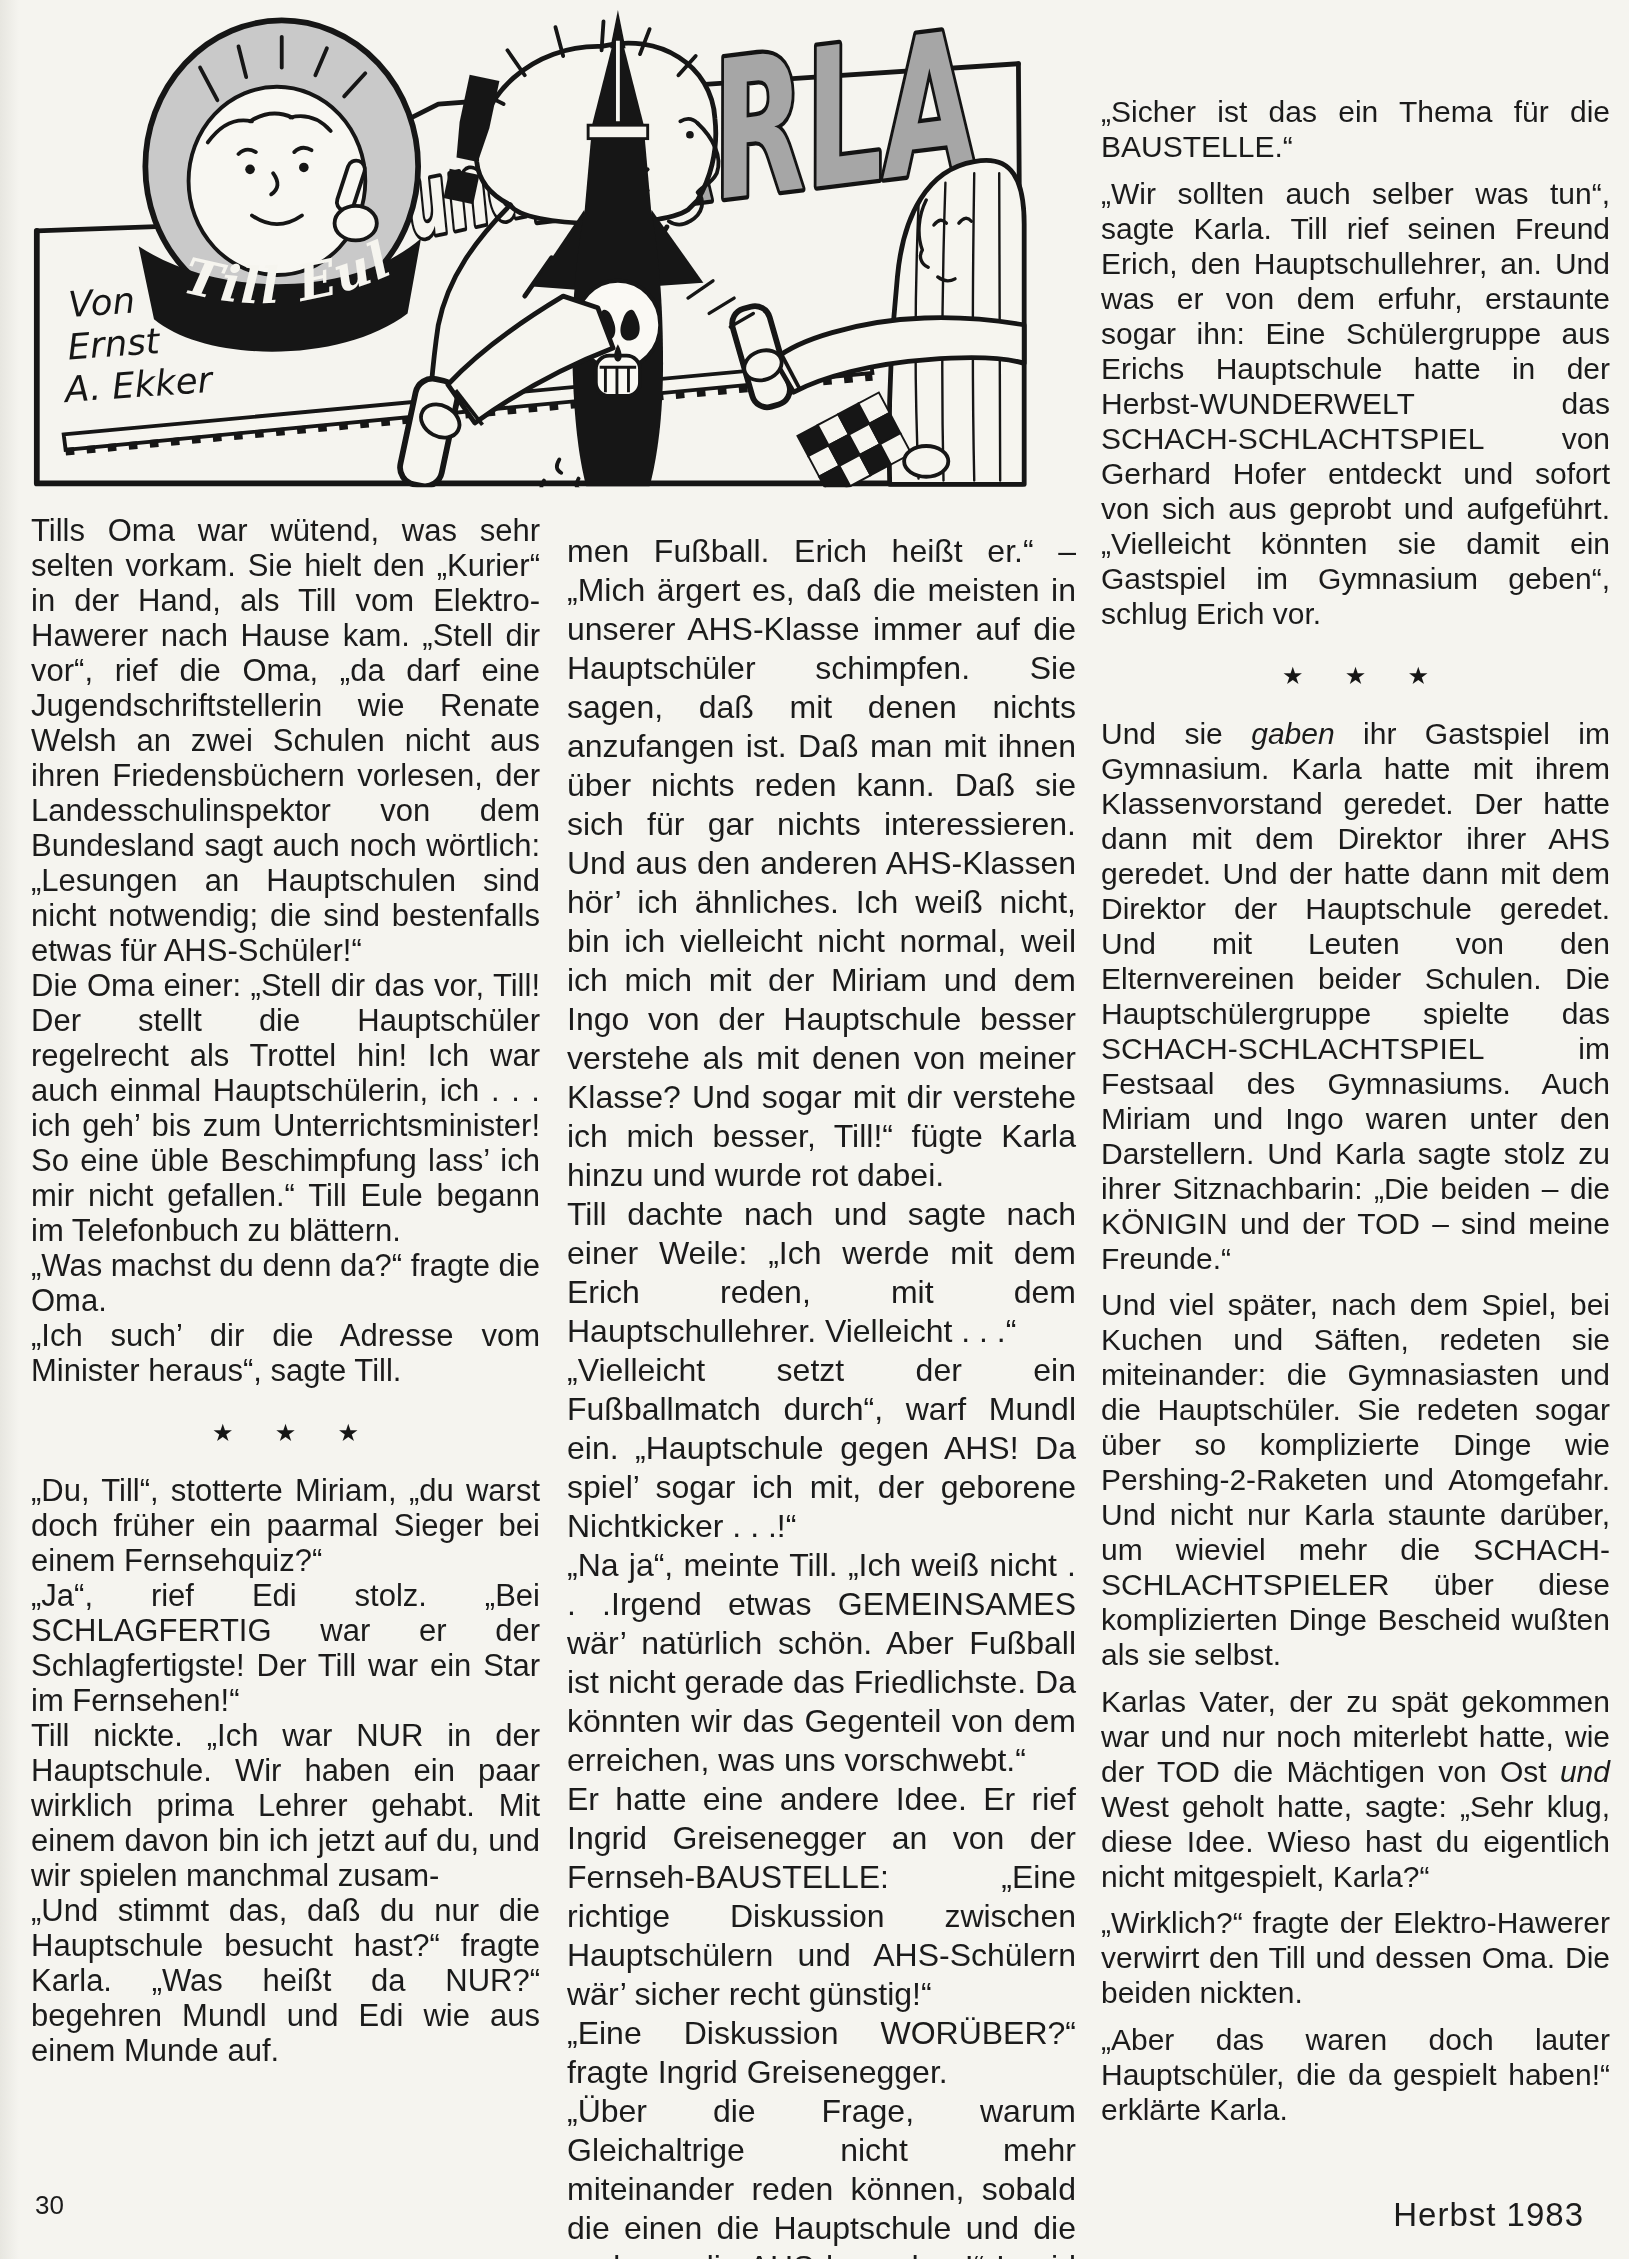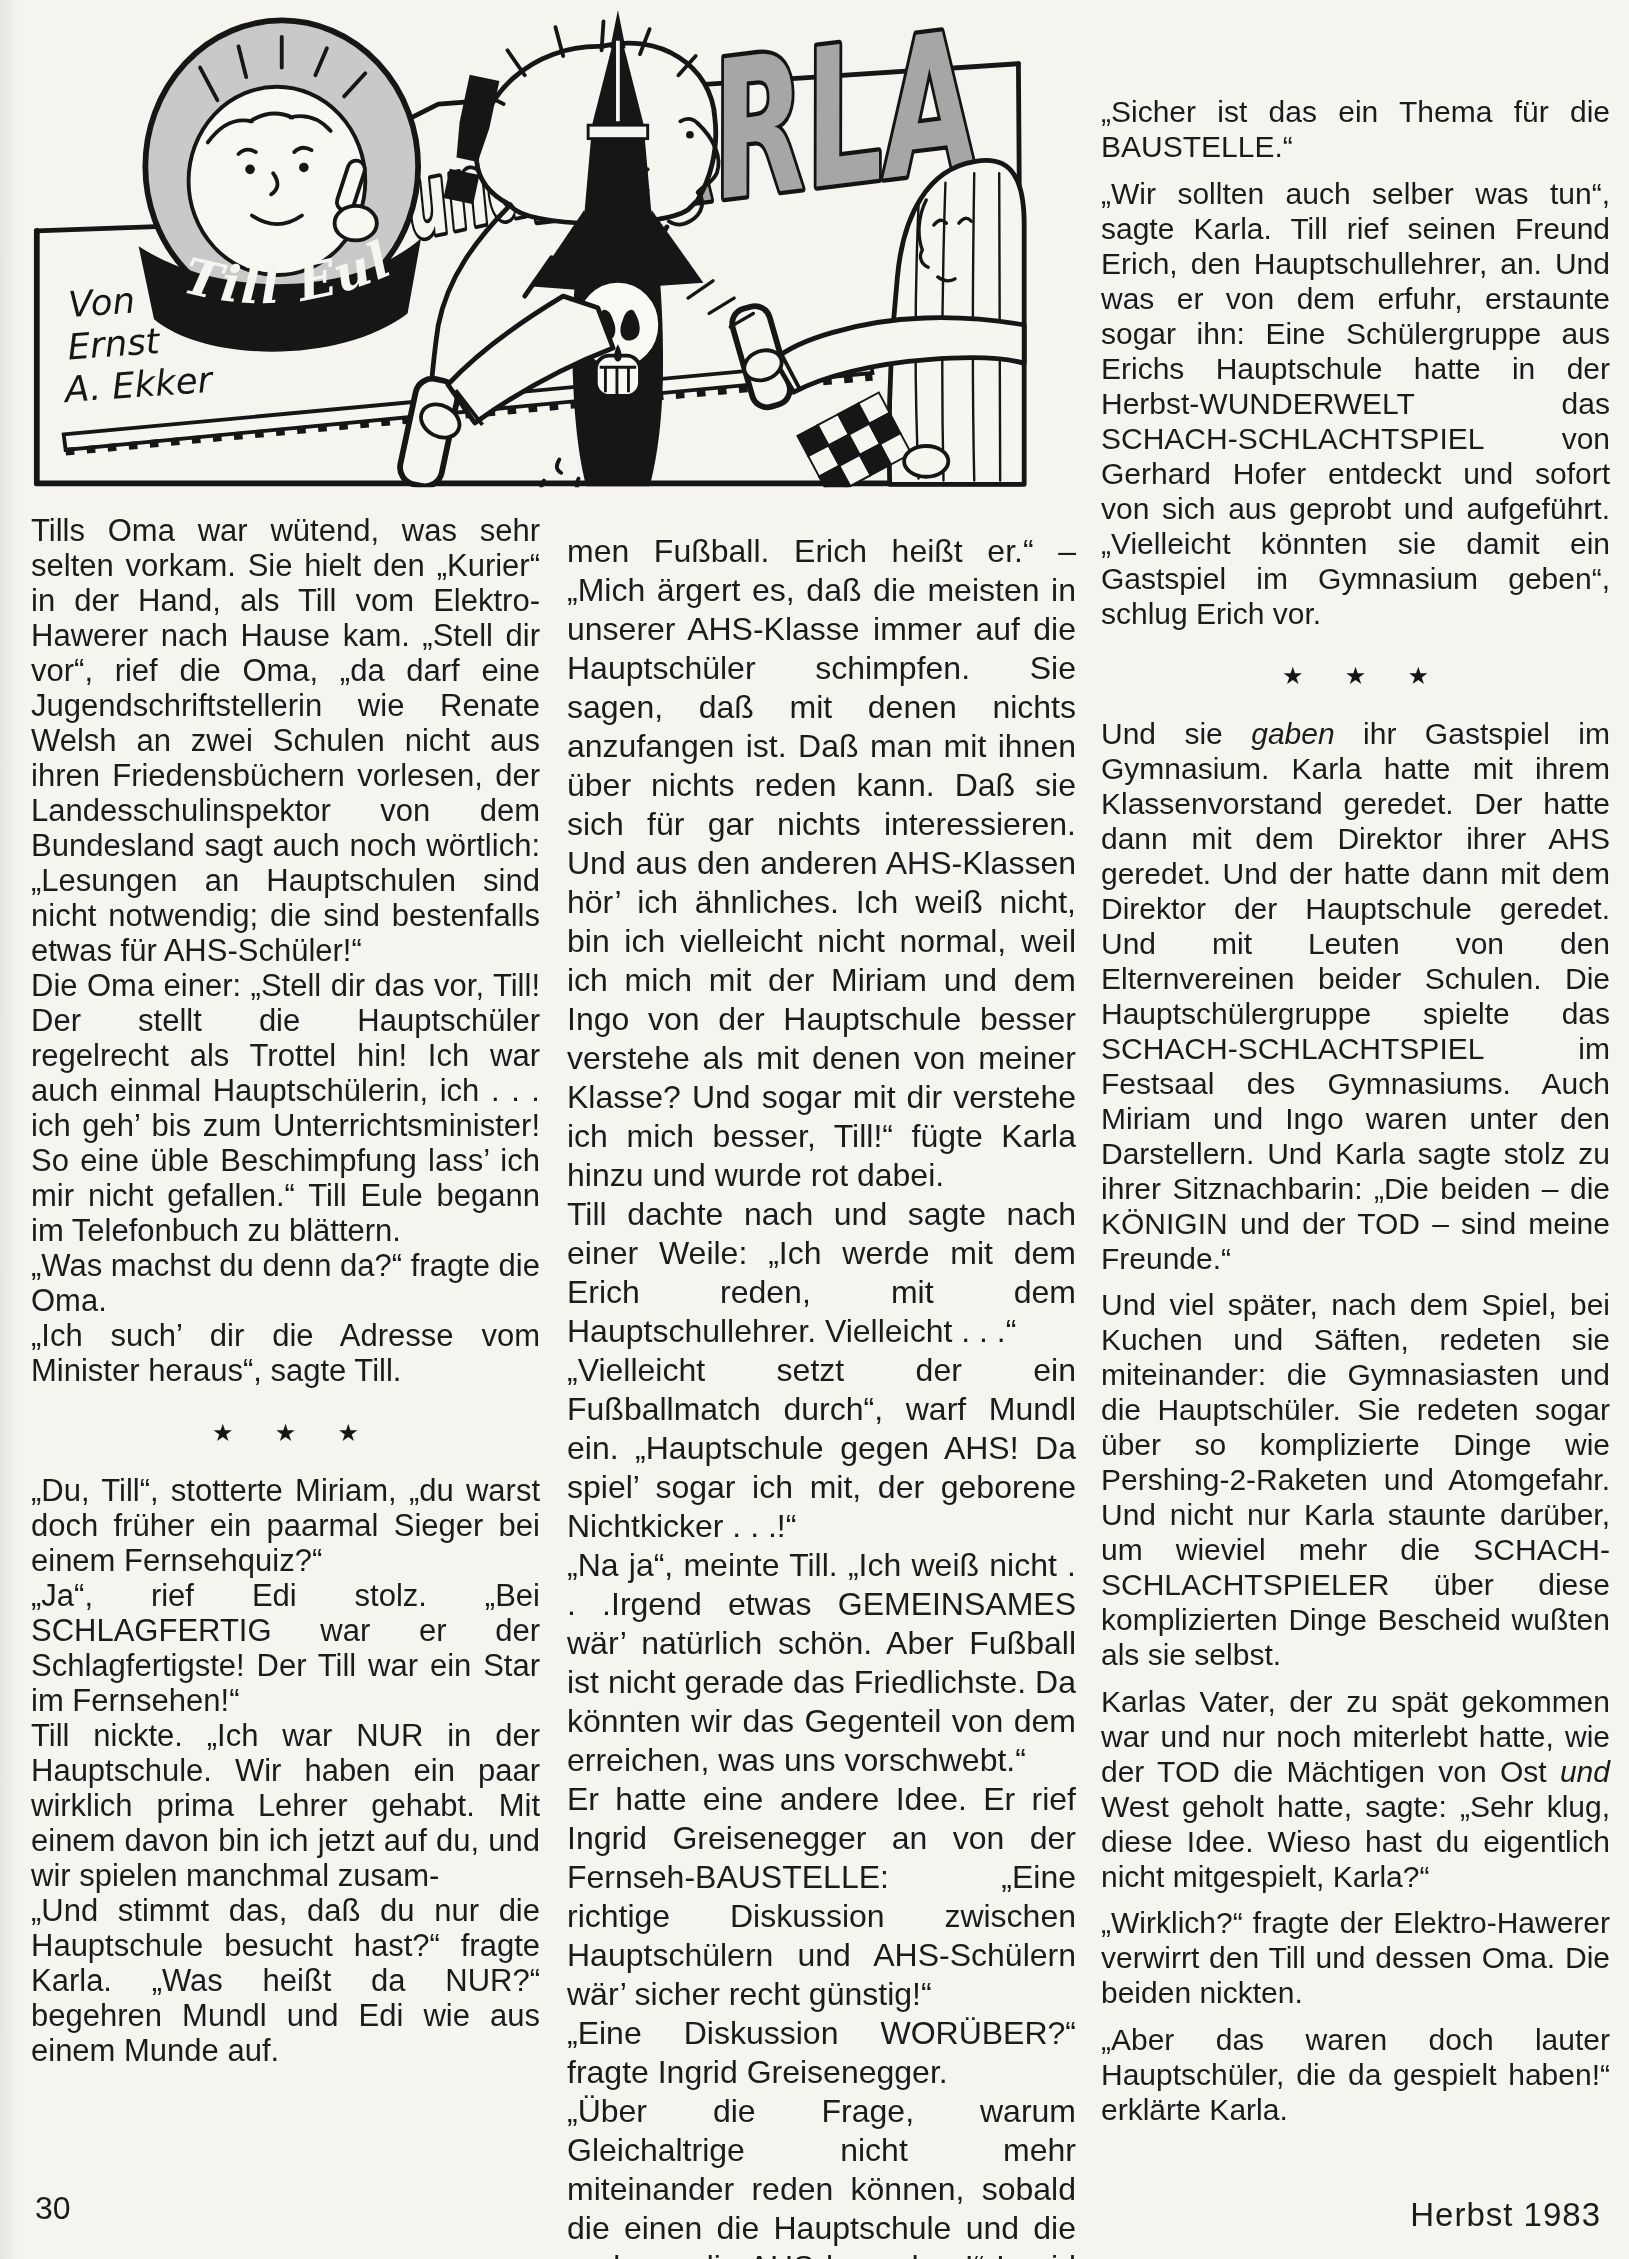--- a/index.html
+++ b/index.html
@@ -12,22 +12,22 @@
   .col{position:absolute;text-align:justify;}
   .col p{margin:0;}
   #col1{left:31px;top:513px;width:509px;font-size:31px;line-height:35px;}
   #col2{left:567px;top:532px;width:509px;font-size:32px;line-height:39px;}
   #col3{left:1101px;top:54px;width:509px;font-size:30px;line-height:35px;margin-top:40px;}
   #col3 p + p{margin-top:11.5px;}
   .sep{
     text-align:center;font-size:24px;letter-spacing:17.3px;text-indent:17.3px;
     margin:27px 0 23px 0;color:#161616;
   }
-  .footer-num{position:absolute;left:35px;top:2190px;font-size:32px;}
-  .footer-issue{position:absolute;right:28px;top:2196px;font-size:33px;letter-spacing:1px;}
+  .footer-num{position:absolute;left:35px;top:2190px;font-size:26px;}
+  .footer-issue{position:absolute;right:45px;top:2196px;font-size:33px;letter-spacing:1px;}
   em{font-style:italic;}
   svg text{user-select:none;}
 </style>
 </head>
 <body>
 
 <div class="page">
 
   <div class="illustration">
     <svg viewBox="0 0 1052 506" width="1011" height="486" xmlns="http://www.w3.org/2000/svg">

